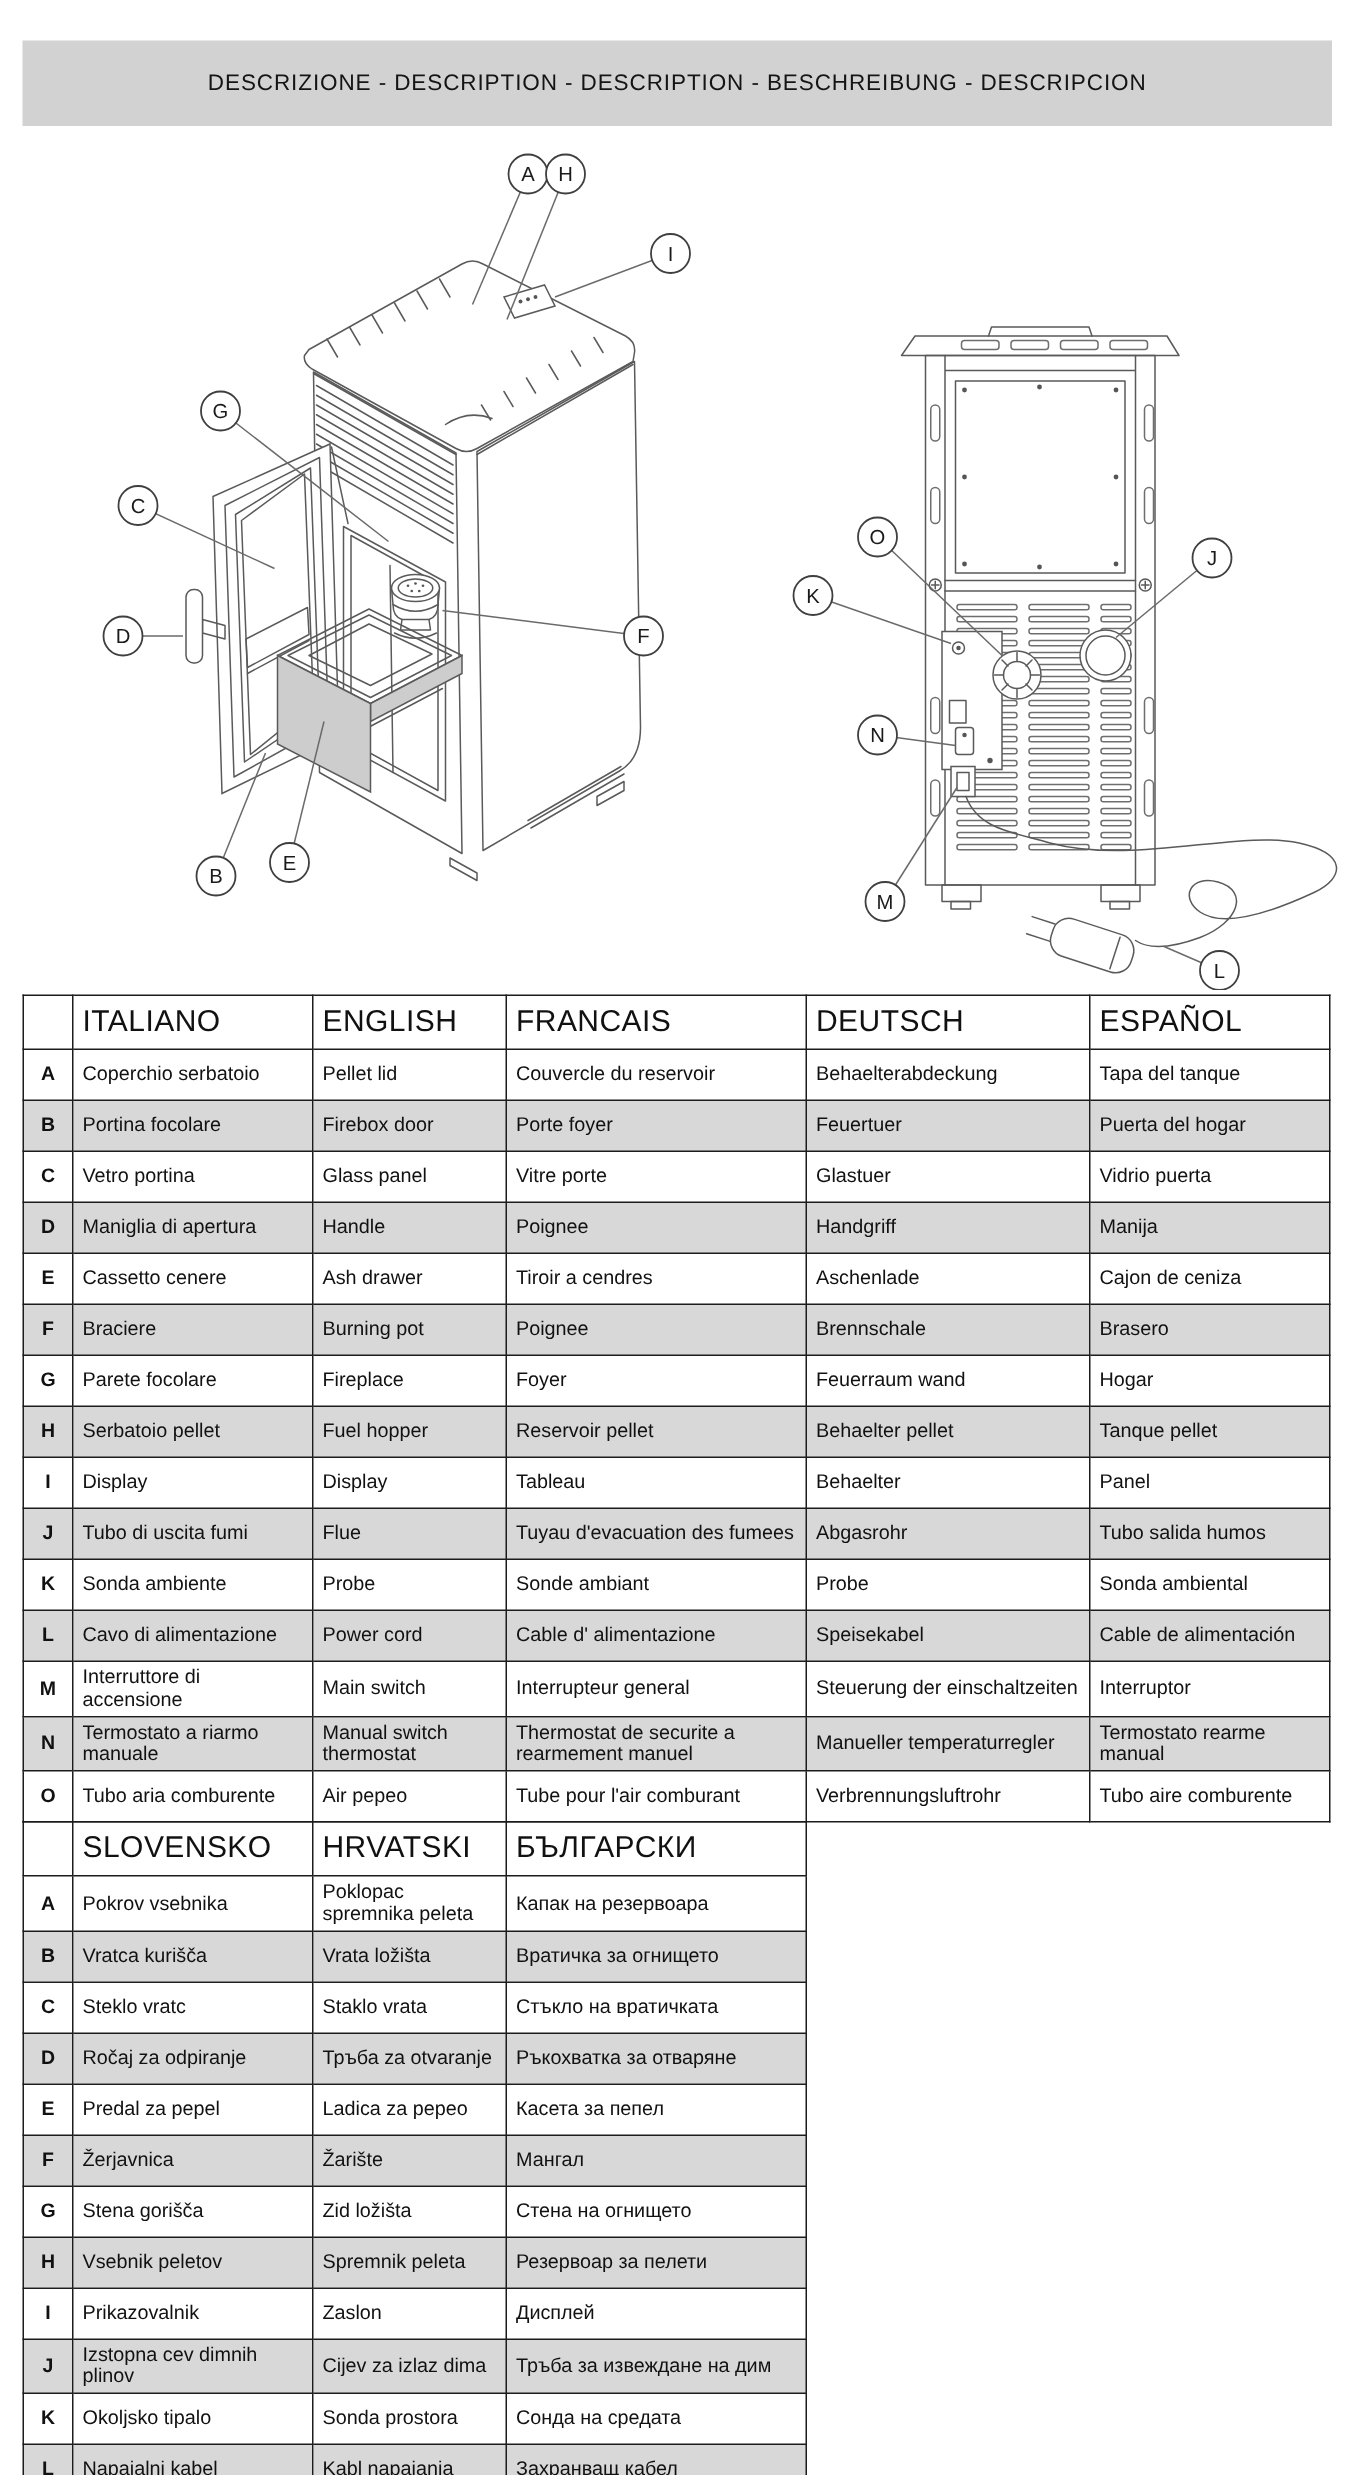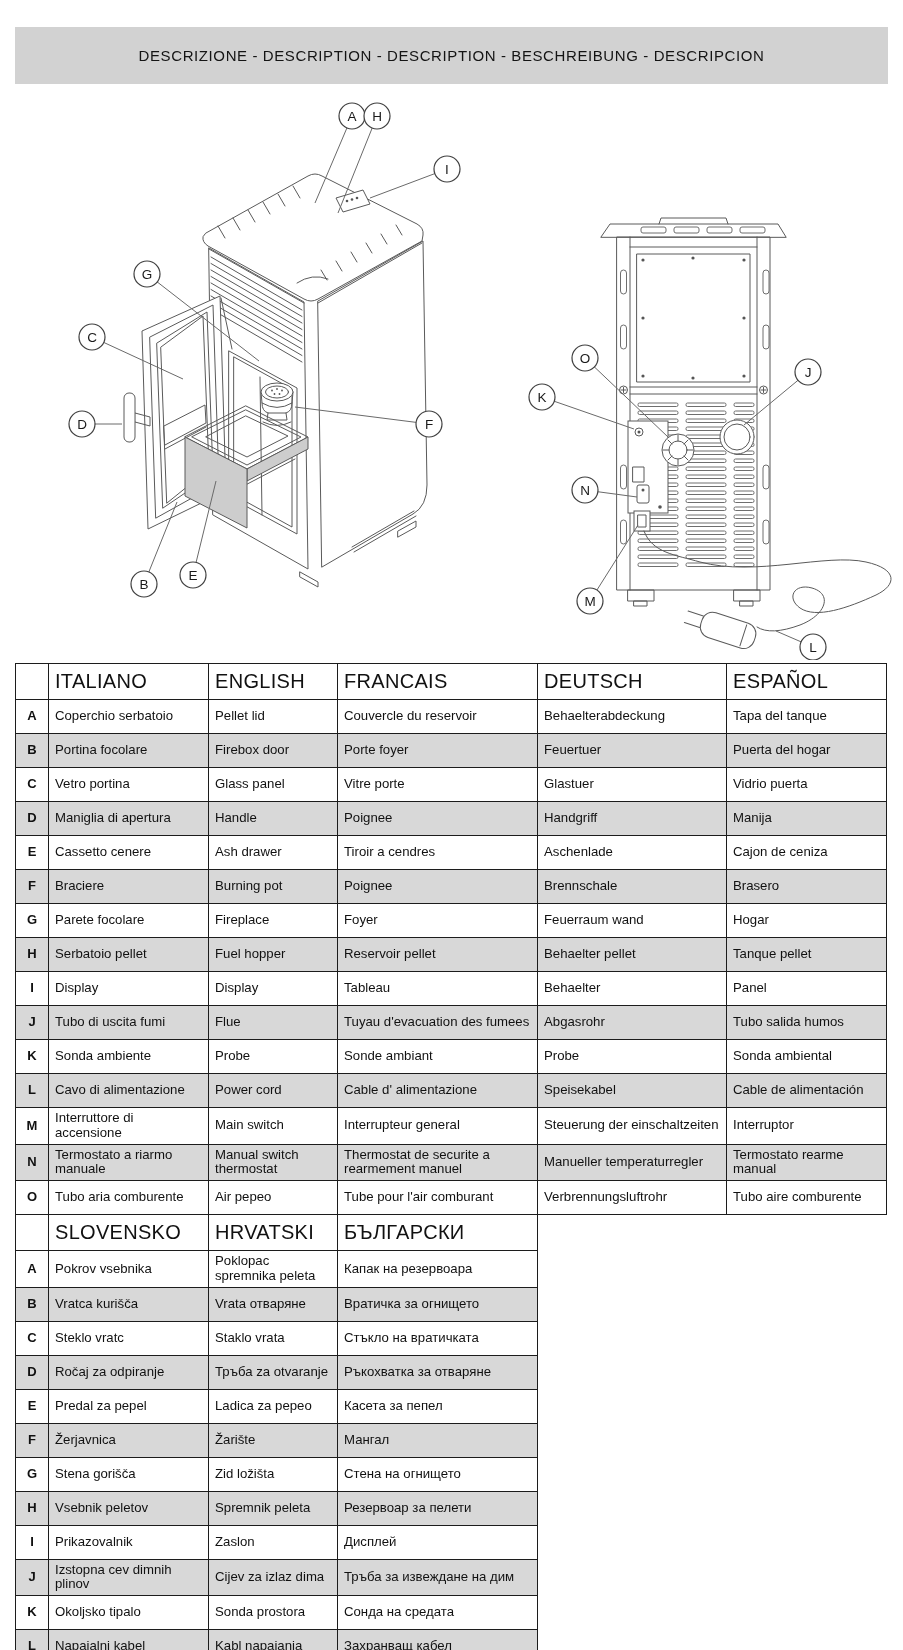--- a/index.html
+++ b/index.html
@@ -483,21 +483,21 @@
         <tbody>
           <tr>
             <th class="key">A</th>
             <td>Pokrov vsebnika</td>
             <td>Poklopac spremnika peleta</td>
             <td>Капак на резервоара</td>
           </tr>
           <tr class="shaded">
             <th class="key">B</th>
             <td>Vratca kurišča</td>
-            <td>Vrata отваряне</td>
+            <td>Vrata ložišta</td>
             <td>Вратичка за огнището</td>
           </tr>
           <tr>
             <th class="key">C</th>
             <td>Steklo vratc</td>
             <td>Staklo vrata</td>
             <td>Стъкло на вратичката</td>
           </tr>
           <tr class="shaded">
             <th class="key">D</th>

